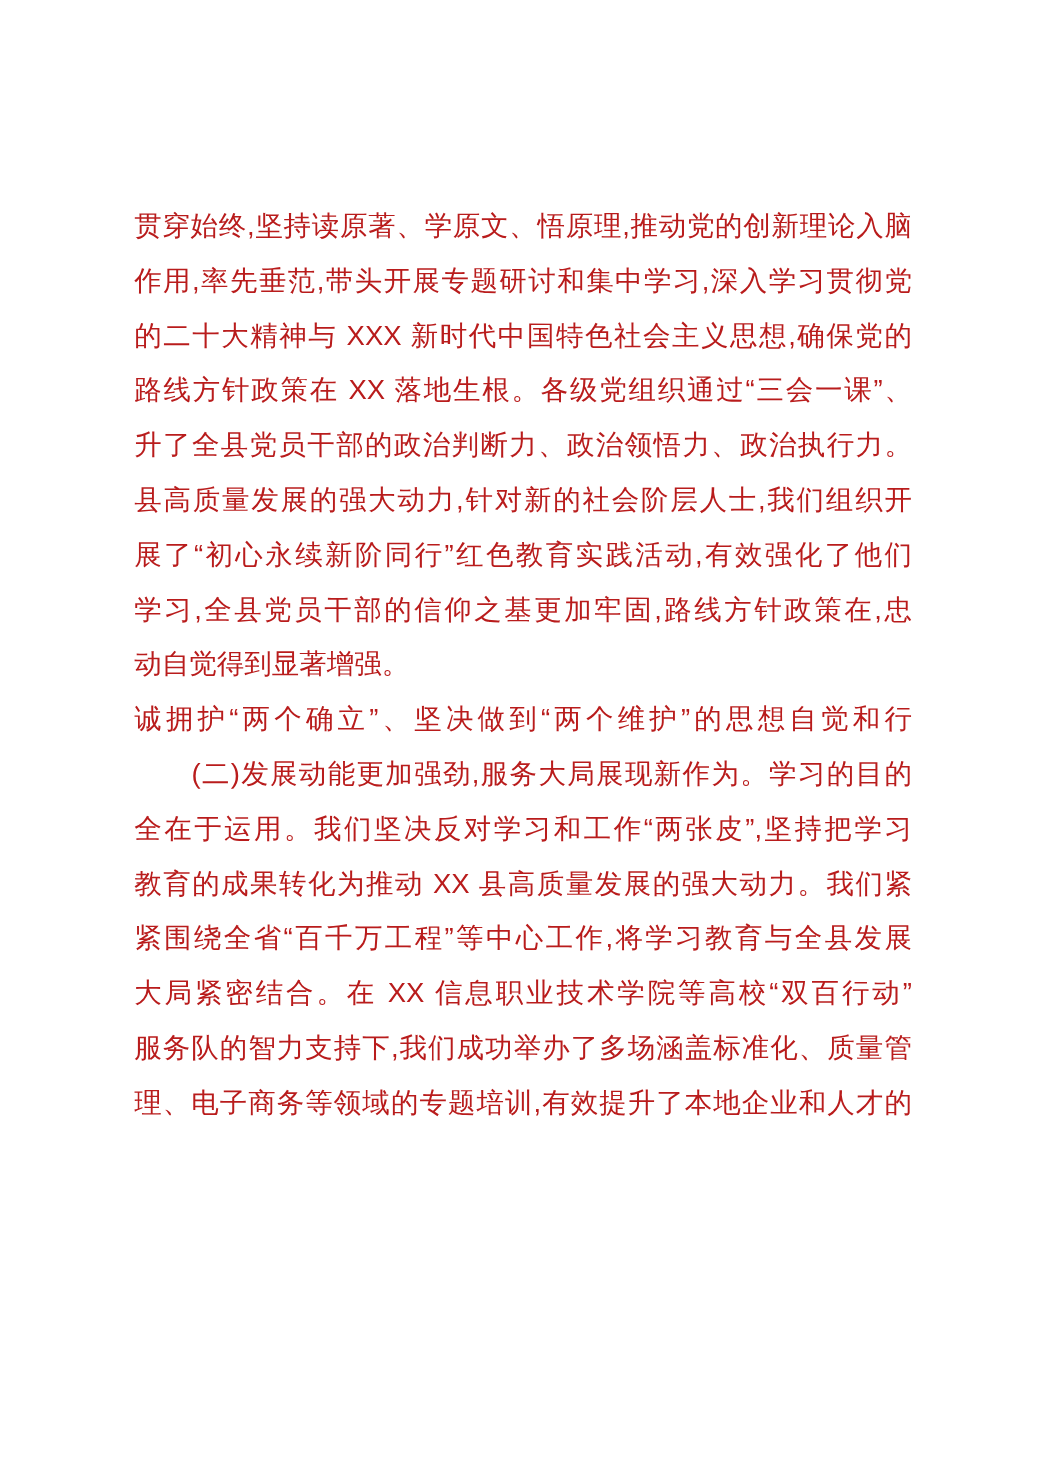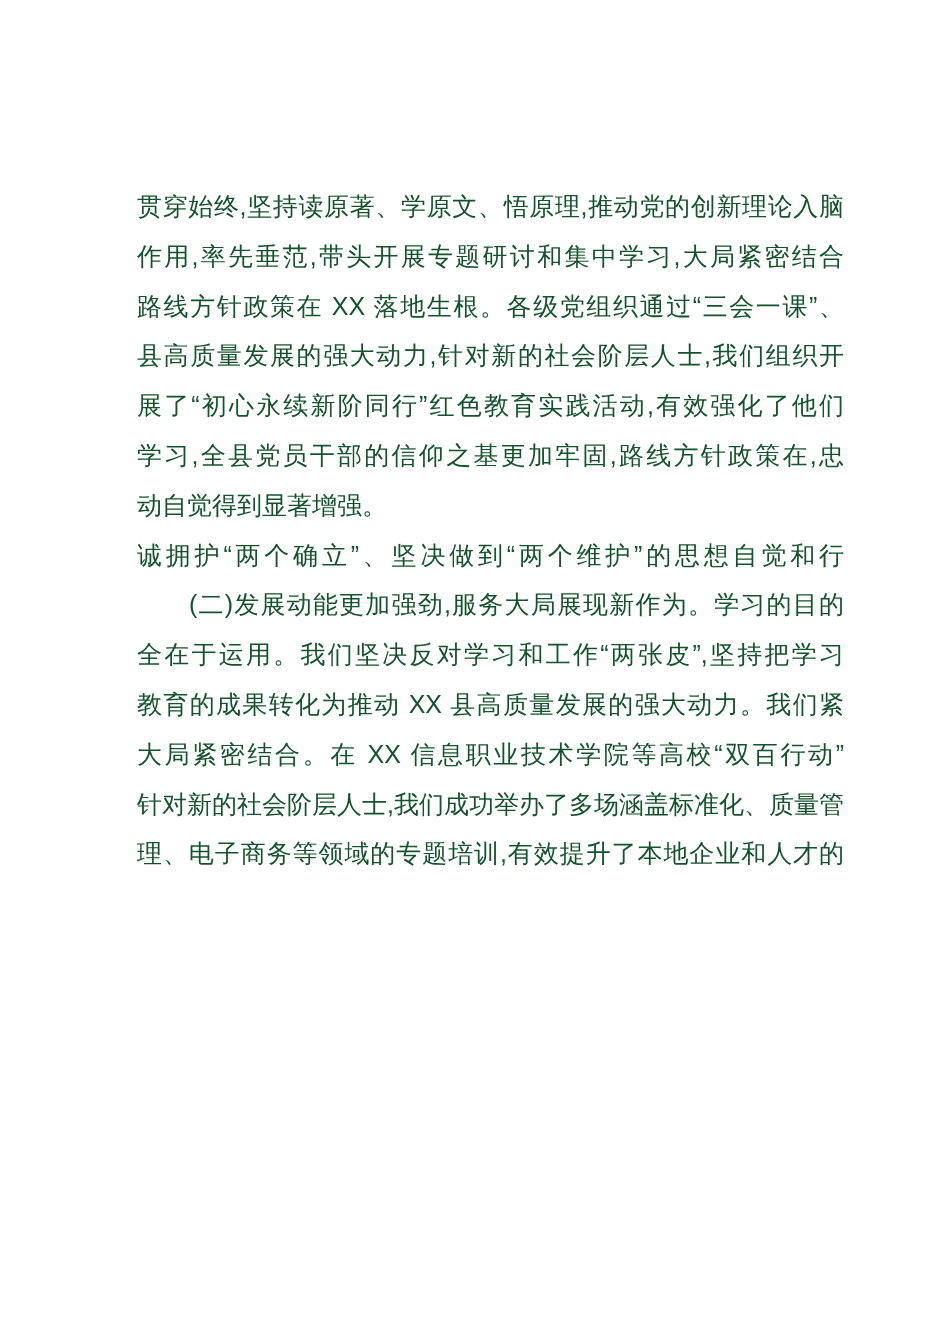--- a/index.html
+++ b/index.html
@@ -11,24 +11,24 @@
   }
   .page {
     position: relative;
     width: 950px;
     height: 1344px;
     background: #ffffff;
     overflow: hidden;
   }
   .text-block {
     position: absolute;
-    left: 137px;
+    left: 122px;
     top: 182px;
     width: 707px;
-    color: #14532d;
+    color: #b91c1c;
   }
   .line {
     font-size: 25px;
     line-height: 49.8px;
     height: 49.8px;
     overflow: hidden;
     white-space: nowrap;
     font-weight: 400;
     letter-spacing: 0;
   }
@@ -43,27 +43,30 @@
   .line.indent {
     text-indent: 52px;
   }
 </style>
 </head>
 <body>
 
 <div class="page">
   <div class="text-block">
       <div class="line just">贯穿始终,坚持读原著、学原文、悟原理,推动党的创新理论入脑</div>
-      <div class="line just">作用,率先垂范,带头开展专题研讨和集中学习,大局紧密结合</div>
+      <div class="line just">作用,率先垂范,带头开展专题研讨和集中学习,深入学习贯彻党</div>
+      <div class="line just">的二十大精神与 XXX 新时代中国特色社会主义思想,确保党的</div>
       <div class="line just">路线方针政策在 XX 落地生根。各级党组织通过“三会一课”、</div>
+      <div class="line just">升了全县党员干部的政治判断力、政治领悟力、政治执行力。</div>
       <div class="line just">县高质量发展的强大动力,针对新的社会阶层人士,我们组织开</div>
       <div class="line just">展了“初心永续新阶同行”红色教育实践活动,有效强化了他们</div>
       <div class="line just">学习,全县党员干部的信仰之基更加牢固,路线方针政策在,忠</div>
       <div class="line">动自觉得到显著增强。</div>
       <div class="line just">诚拥护“两个确立”、坚决做到“两个维护”的思想自觉和行</div>
       <div class="line just indent">(二)发展动能更加强劲,服务大局展现新作为。学习的目的</div>
       <div class="line just">全在于运用。我们坚决反对学习和工作“两张皮”,坚持把学习</div>
       <div class="line just">教育的成果转化为推动 XX 县高质量发展的强大动力。我们紧</div>
+      <div class="line just">紧围绕全省“百千万工程”等中心工作,将学习教育与全县发展</div>
       <div class="line just">大局紧密结合。在 XX 信息职业技术学院等高校“双百行动”</div>
-      <div class="line just">针对新的社会阶层人士,我们成功举办了多场涵盖标准化、质量管</div>
+      <div class="line just">服务队的智力支持下,我们成功举办了多场涵盖标准化、质量管</div>
       <div class="line just">理、电子商务等领域的专题培训,有效提升了本地企业和人才的</div>
     </div>
 </div>
 
 </body></html>

